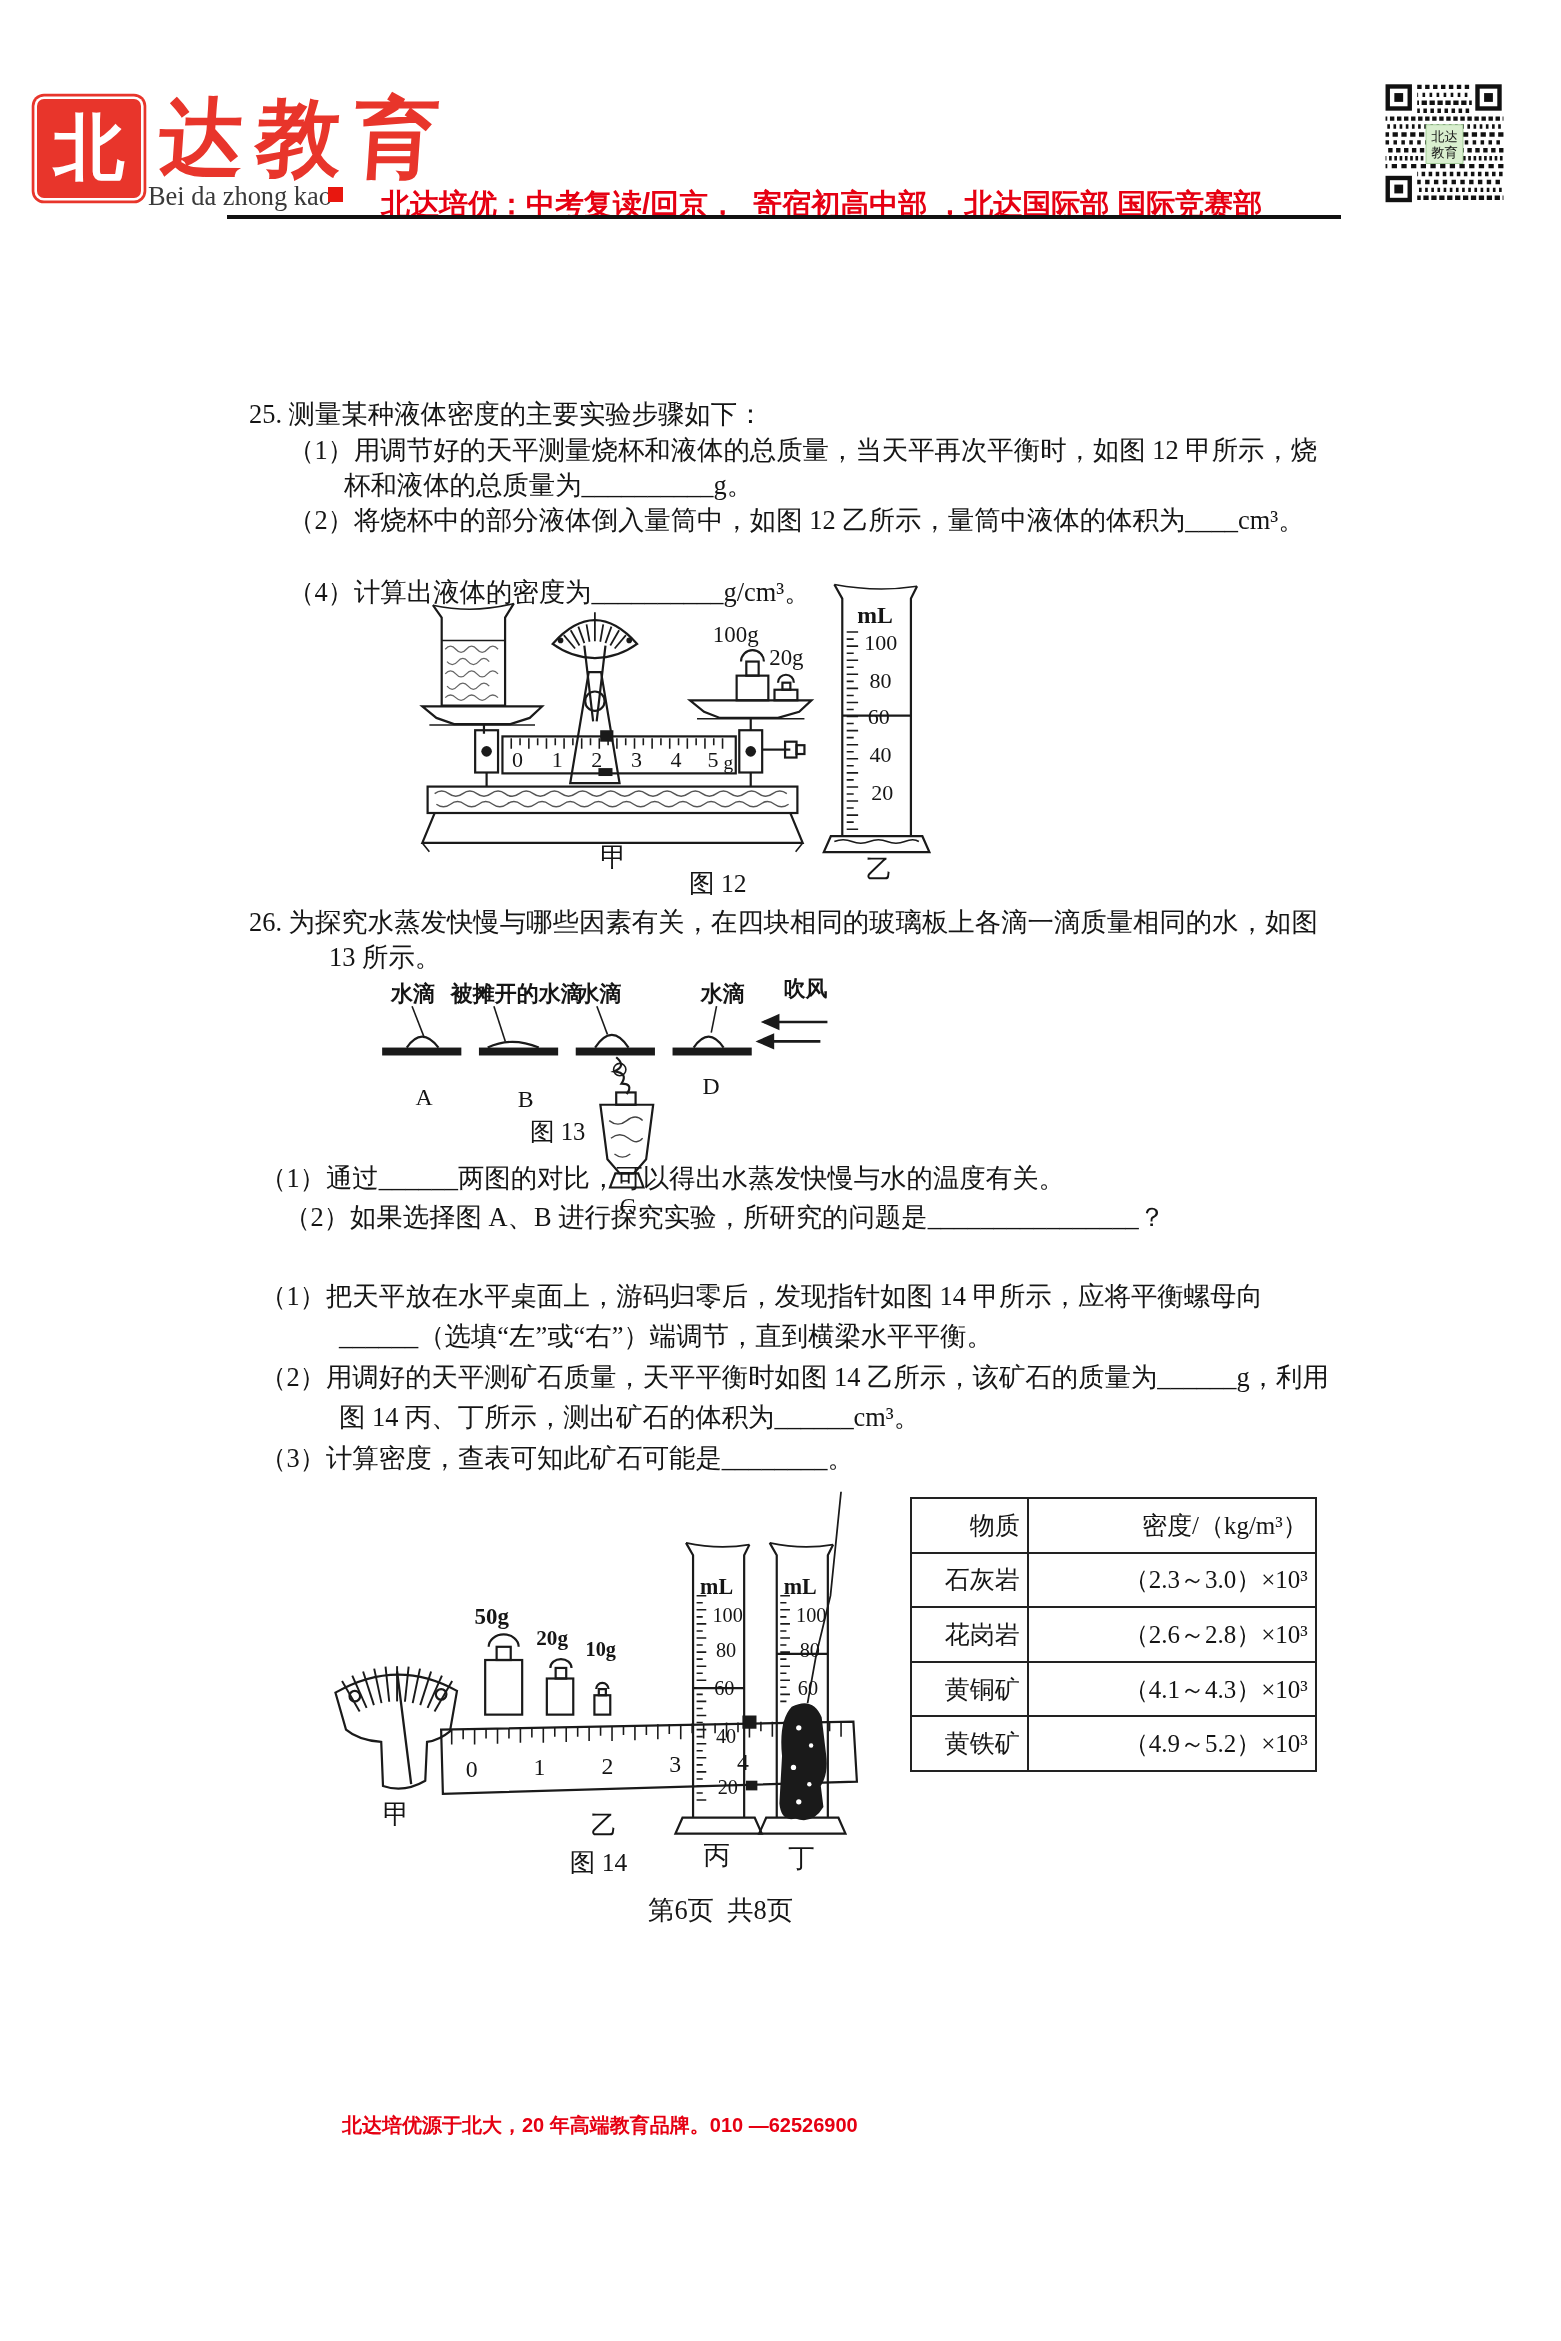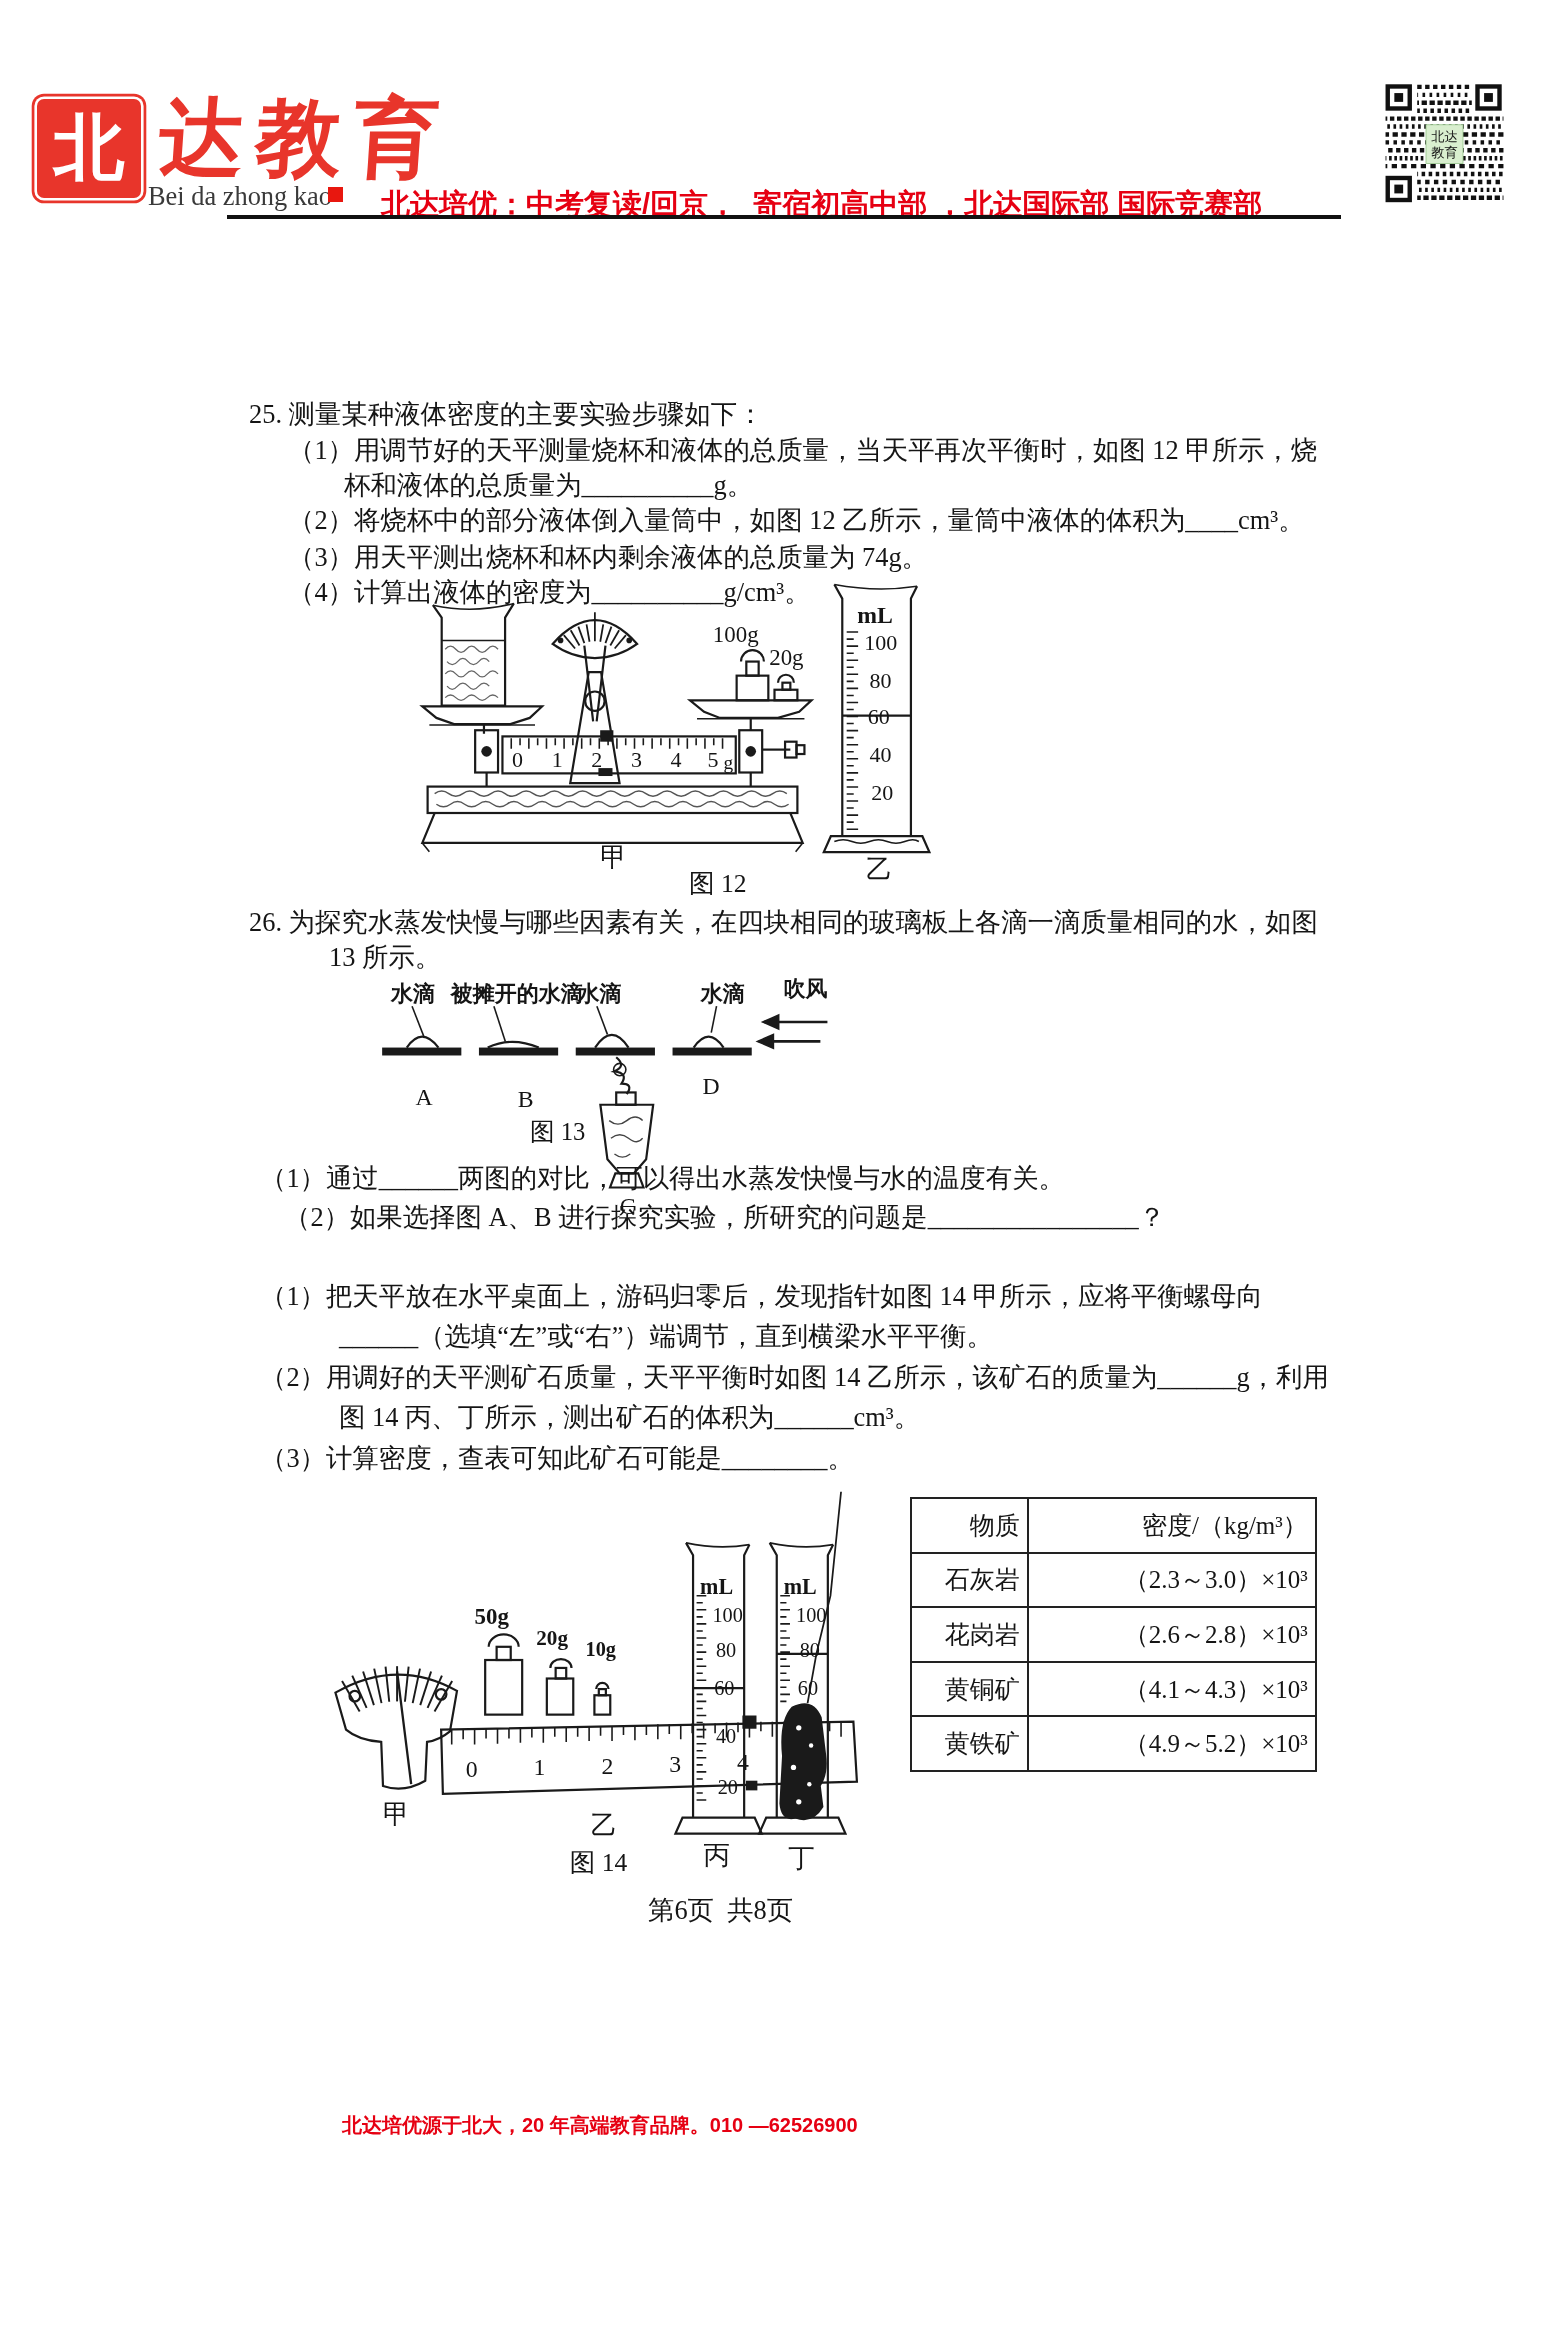--- a/index.html
+++ b/index.html
@@ -81,21 +81,20 @@
     </g>
     <rect x="50" y="52" width="42" height="44" fill="#d9efcf" stroke="#9bc88f" stroke-width="1"></rect>
     <text x="71" y="70" font-size="15" fill="#d22" text-anchor="middle">北达</text>
     <text x="71" y="89" font-size="15" fill="#d22" text-anchor="middle">教育</text>
   </svg>
 
   <div class="txt" style="left:249px;top:398px;">25. 测量某种液体密度的主要实验步骤如下：</div>
   <div class="txt" style="left:288px;top:434px;">（1）用调节好的天平测量烧杯和液体的总质量，当天平再次平衡时，如图 12 甲所示，烧</div>
   <div class="txt" style="left:344px;top:469px;">杯和液体的总质量为__________g。</div>
   <div class="txt" style="left:288px;top:504px;">（2）将烧杯中的部分液体倒入量筒中，如图 12 乙所示，量筒中液体的体积为____cm³。</div>
-  <div class="txt" style="left:288px;top:541px;">（3）用天平测出烧杯和杯内剩余液体的总质量为 74g。</div>
   <div class="txt" style="left:288px;top:576px;">（4）计算出液体的密度为__________g/cm³。</div>
 
   <svg style="left:410px;top:591px;" width="405" height="282" viewBox="0 0 460 320">
 
     <g>
       <path class="sk" d="M26,16 L36,30 L36,130 L108,130 L108,30 L118,14"></path>
       <path class="skt" d="M26,16 Q72,26 118,14"></path>
       <path class="skt" d="M36,56 H108"></path>
       <g stroke="#666" stroke-width="1.4" fill="none">
         <path d="M40,66 q6,-7 12,0 t12,0 t12,0 t12,0 t12,0"></path>

